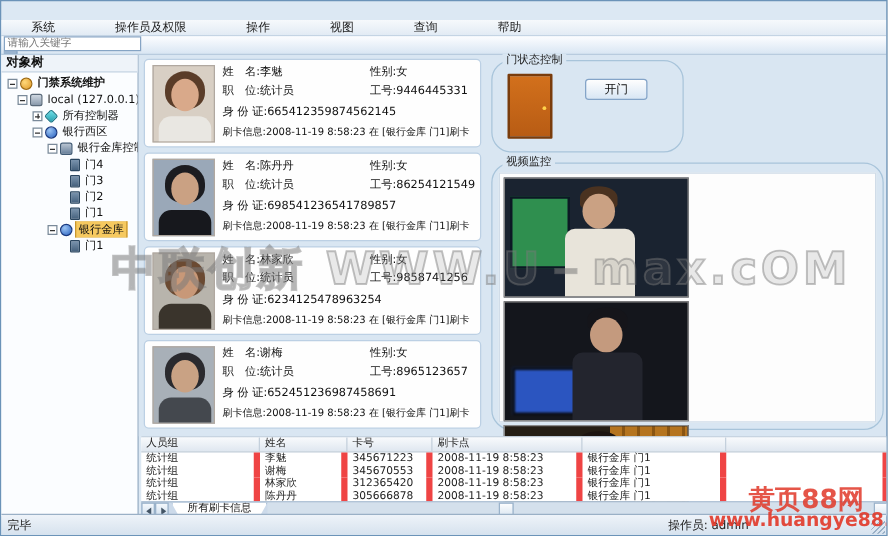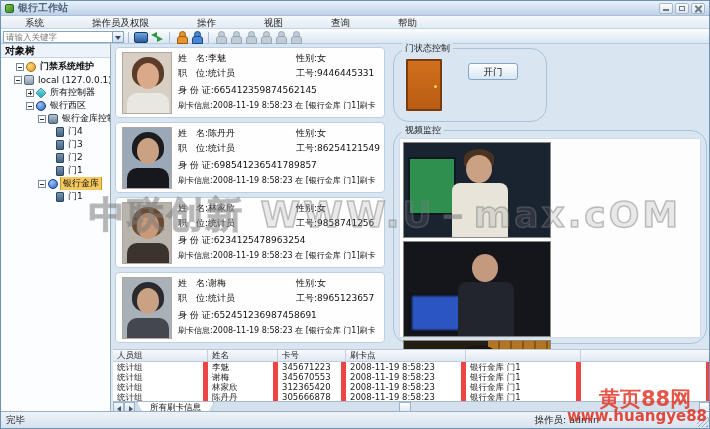--- a/index.html
+++ b/index.html
@@ -20,21 +20,21 @@
   .wb-close::before,.wb-close::after{content:"";position:absolute;left:2px;top:4px;width:9px;height:2px;background:#6a7a8a;}
   .wb-close::before{transform:rotate(45deg);} .wb-close::after{transform:rotate(-45deg);}
 
   
   .menubar{position:absolute;left:0;top:15px;width:100%;height:13px;background:linear-gradient(#f6f9fc,#e2ebf4);
     display:flex;align-items:center;border-bottom:1px solid #c4d4e4;}
   .menu-item{font-size:9.5px;color:#222;padding:0 24px;line-height:13px;cursor:default;}
 
   
   .toolbar{position:absolute;left:0;top:28px;width:100%;height:15px;background:linear-gradient(#fcfdff,#d9e6f3);
-    display:flex;align-items:flex-end;border-bottom:1px solid #b8cbde;padding-left:2px;}
+    display:flex;align-items:flex-start;border-bottom:1px solid #b8cbde;padding-left:2px;flex-direction:column;}
   .search-box{width:110px;height:12px;border:1px solid #86a4c4;background:#fff;font-size:8.5px;color:#777;padding:0 2px;font-family:inherit;}
   .combo-btn{width:11px;height:12px;border:1px solid #86a4c4;border-left:none;background:linear-gradient(#f4f8fc,#cfdfee);position:relative;}
   .combo-btn::before{content:"";position:absolute;left:2px;top:4px;border-left:3px solid transparent;border-right:3px solid transparent;border-top:4px solid #446;}
   .tb-sep{width:1px;height:11px;background:#aabccd;margin:0 4px;}
   .ticon{width:16px;height:13px;margin:0 1px;position:relative;border-radius:2px;}
   .mon-ico{background:linear-gradient(#6fa8e0,#2a5a9a);border:1px solid #1a3a6a;width:14px;height:11px;margin-top:1px;}
   .sync-ico{width:14px;}
   .sync-ico::before{content:"";position:absolute;top:2px;left:1px;border-top:3px solid transparent;border-bottom:3px solid transparent;border-right:6px solid #2a9a3a;}
   .sync-ico::after{content:"";position:absolute;top:6px;right:1px;border-top:3px solid transparent;border-bottom:3px solid transparent;border-left:6px solid #2a9a3a;}
   .person{width:13px;}
@@ -46,21 +46,21 @@
 
   
   .sidebar{position:absolute;left:0;top:43px;width:110px;height:369px;background:#fbfdff;border-right:1px solid #92aac2;}
   .side-header{height:14px;line-height:14px;font-size:10px;font-weight:bold;color:#111;background:#eef3f9;
     border-bottom:1px solid #c8d6e4;padding-left:4px;}
   .tree{padding-top:2px;}
   .ti{height:13px;display:flex;align-items:center;white-space:nowrap;overflow:hidden;cursor:default;}
   .tl{font-size:9px;color:#111;padding:0 2px;}
   .ti.root .tl{font-weight:bold;}
   .ti.sel .tl{background:#f6c95f;border:1px solid #c8962e;}
-  .lvl0{padding-left:15px;} .lvl1{padding-left:13px;} .lvl2{padding-left:25px;} .lvl3{padding-left:37px;} .lvl4{padding-left:55px;}
+  .lvl0{padding-left:5px;} .lvl1{padding-left:13px;} .lvl2{padding-left:25px;} .lvl3{padding-left:37px;} .lvl4{padding-left:55px;}
   .exp{width:8px;height:8px;border:1px solid #7a8a9a;background:#fff;position:relative;flex:0 0 8px;margin-right:2px;}
   .exp::before{content:"";position:absolute;left:1px;right:1px;top:3px;height:1px;background:#333;}
   .exp.plus::after{content:"";position:absolute;top:1px;bottom:1px;left:3px;width:1px;background:#333;}
   .nico{width:10px;height:10px;flex:0 0 10px;margin-right:2px;border-radius:2px;}
   .ico-root{background:radial-gradient(circle at 35% 35%,#ffd87a,#e09a28);border:1px solid #a06a10;border-radius:50%;}
   .ico-pc{background:linear-gradient(#cfd8e2,#8a9aac);border:1px solid #5a6a7a;}
   .ico-ctrls{background:linear-gradient(135deg,#6ee0e8,#28a0b0);border:1px solid #107080;transform:rotate(45deg) scale(.8);}
   .ico-globe{background:radial-gradient(circle at 35% 30%,#9ac4f4,#2a62c0);border:1px solid #1a3a80;border-radius:50%;}
   .ico-ctrl{background:linear-gradient(#b8c4d2,#68809a);border:1px solid #405a74;}
   .ico-door{width:8px;height:10px;flex:0 0 8px;background:linear-gradient(#7a94ae,#46627e);border:1px solid #2a4660;border-radius:1px;}
@@ -126,29 +126,20 @@
   .wm-center{position:absolute;left:88px;top:190px;width:900px;font-size:36px;font-weight:bold;letter-spacing:3px;
     color:rgba(140,140,140,0.18);-webkit-text-stroke:1.5px rgba(120,120,120,0.45);white-space:nowrap;pointer-events:none;z-index:50;}
   .wm-brand{position:absolute;left:598px;top:384px;font-size:21px;font-weight:bold;color:rgba(225,55,40,0.85);pointer-events:none;z-index:51;}
   .wm-url{position:absolute;left:566px;top:406px;font-size:15px;font-weight:bold;color:rgba(225,55,40,0.9);pointer-events:none;z-index:51;white-space:nowrap;}
 </style>
 </head>
 <body>
 
 <div class="window">
 
-  <div class="titlebar">
-    <span class="app-ico"></span>
-    <span class="title-text">银行工作站</span>
-    <span class="winbtns">
-      <span class="wb wb-min"></span>
-      <span class="wb wb-max"></span>
-      <span class="wb wb-close"></span>
-    </span>
-  </div>
 
   <div class="menubar">
     <span class="menu-item">系统</span>
     <span class="menu-item">操作员及权限</span>
     <span class="menu-item">操作</span>
     <span class="menu-item">视图</span>
     <span class="menu-item">查询</span>
     <span class="menu-item">帮助</span>
   </div>
 

